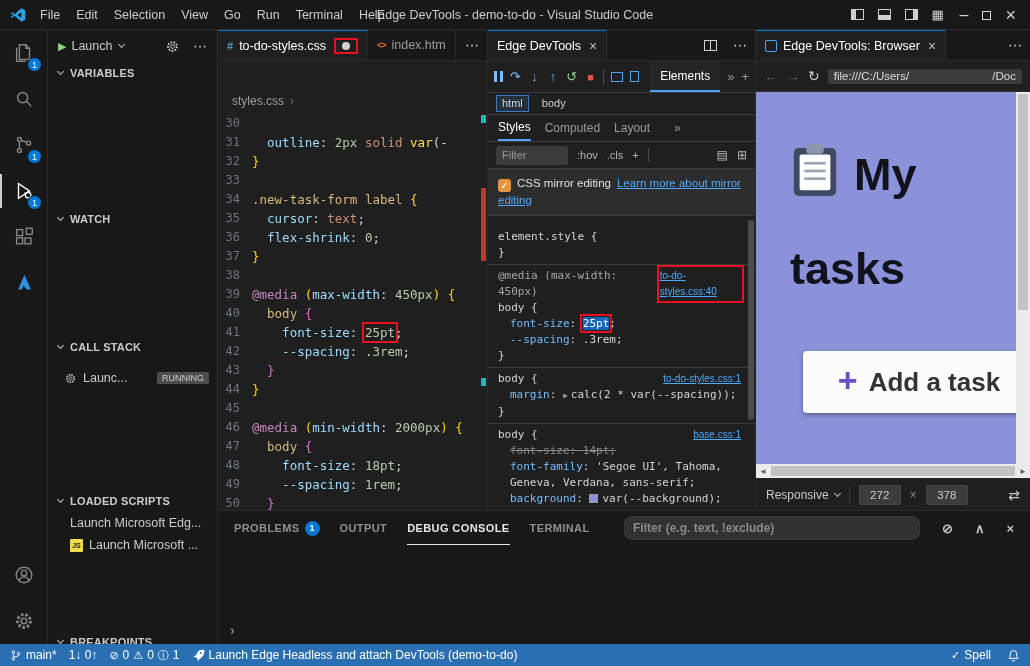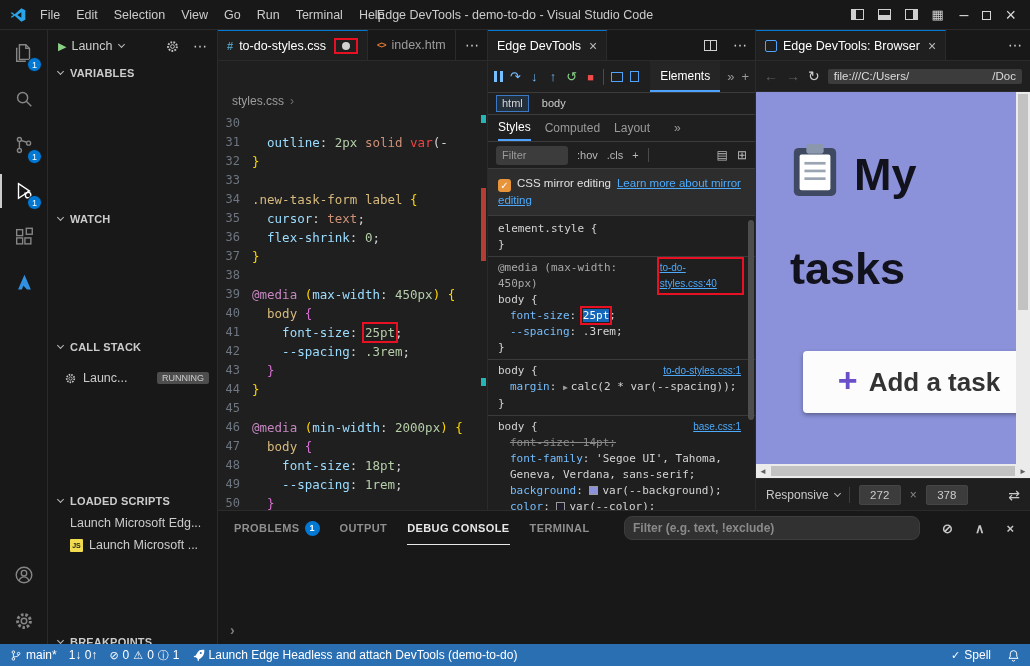--- a/index.html
+++ b/index.html
@@ -88,21 +88,21 @@
   .breadcrumb { height:22px; flex:0 0 22px; display:flex; align-items:center; gap:6px; padding-left:14px;
                 font-size:12px; color:#9d9d9d; background:#1f1f1f;margin-top:29px; }
   .bc-chev { color:#6e6e6e; }
 
   
   .code-area { position:relative; flex:1; background:#1f1f1f; overflow:hidden; padding-top:2px;
                font-family:"DejaVu Sans Mono",monospace; font-size:12.5px; }
   .code-line { display:flex; height:19px; line-height:19px; white-space:pre; }
   .ln { width:34px; flex:0 0 34px; text-align:right; padding-right:12px; color:#6e7681; font-size:12px; }
   .tk-prop{color:#9cdcfe}.tk-pun{color:#d4d4d4}.tk-num{color:#b5cea8}.tk-val{color:#ce9178}
-  .tk-sel{color:#d7ba7d}.tk-at{color:#c586c0}.tk-fn{color:#ef4444}.tk-b1{color:#ffd700}.tk-b2{color:#da70d6}
+  .tk-sel{color:#d7ba7d}.tk-at{color:#c586c0}.tk-fn{color:#fde047}.tk-b1{color:#ffd700}.tk-b2{color:#da70d6}
   .tok-box { outline:2px solid var(--annotation); outline-offset:1px; }
   .ruler-mark { position:absolute; right:1px; width:5px; }
   .rm-teal1 { top:3px; height:8px; background:#25b5b5; }
   .rm-red { top:76px; height:73px; background:#b73c31; }
   .rm-teal2 { top:266px; height:8px; background:#25b5b5; }
 
   
   .dt-toolbar { height:32px; flex:0 0 32px; background:#1f1f1f; border-bottom:1px solid #3c3c3c;
                 display:flex; align-items:center; padding:0 6px; gap:7px; }
   .dt-ic { font-size:13px; color:#75beff; width:14px; text-align:center; }
@@ -131,21 +131,21 @@
   .fr-sep { width:1px; height:14px; background:#4a4a4a; }
   .fr-ic { color:#b8b8b8; font-size:12px; }
   .fr-ic.first { margin-left:auto; }
   .mirror-row { flex:0 0 46px; background:#2d2d2d; border-bottom:1px solid #3c3c3c;
                 padding:6px 10px; font-size:11.5px; line-height:17px; color:#e0e0e0; }
   .mcheck { display:inline-block; width:13px; height:13px; background:var(--mirror-orange); border-radius:3px;
             color:#fff; font-size:10px; line-height:13px; text-align:center; margin-right:6px; vertical-align:-2px; }
   .mlink { color:#4daafc; text-decoration:underline; margin-left:6px; }
 
   .styles-pane { position:relative; flex:1; overflow:hidden; background:#1f1f1f;
-                 font-family:"DejaVu Sans Mono",monospace; font-size:11px; line-height:16px; padding-top:2px; }
+                 font-family:"DejaVu Sans Mono",monospace; font-size:11px; line-height:16px; padding-top:10px; }
   .rule { border-bottom:1px solid #3a3a3a; padding:3px 0; }
   .srow { padding-left:10px; display:block; white-space:pre-wrap; }
   .media-row,.sel-link-row { display:flex; justify-content:space-between; padding-right:14px; }
   .prop-row { padding-left:22px; }
   .media { color:#a8a8a8; } .sel { color:#d4d4d4; }
   .pname { color:#75beff; } .pcolon { color:#d4d4d4; } .pval { color:#d4d4d4; }
   .parrow { color:#9a9a9a; font-size:8px; margin-right:3px; }
   .swatch { display:inline-block; width:9px; height:9px; border:1px solid #999; margin:0 4px -1px 0; }
   .css-link { color:#4daafc; text-decoration:underline; font-size:10px; font-family:"Liberation Sans",sans-serif; }
   .ann-box { outline:2px solid var(--annotation); outline-offset:1px; }

